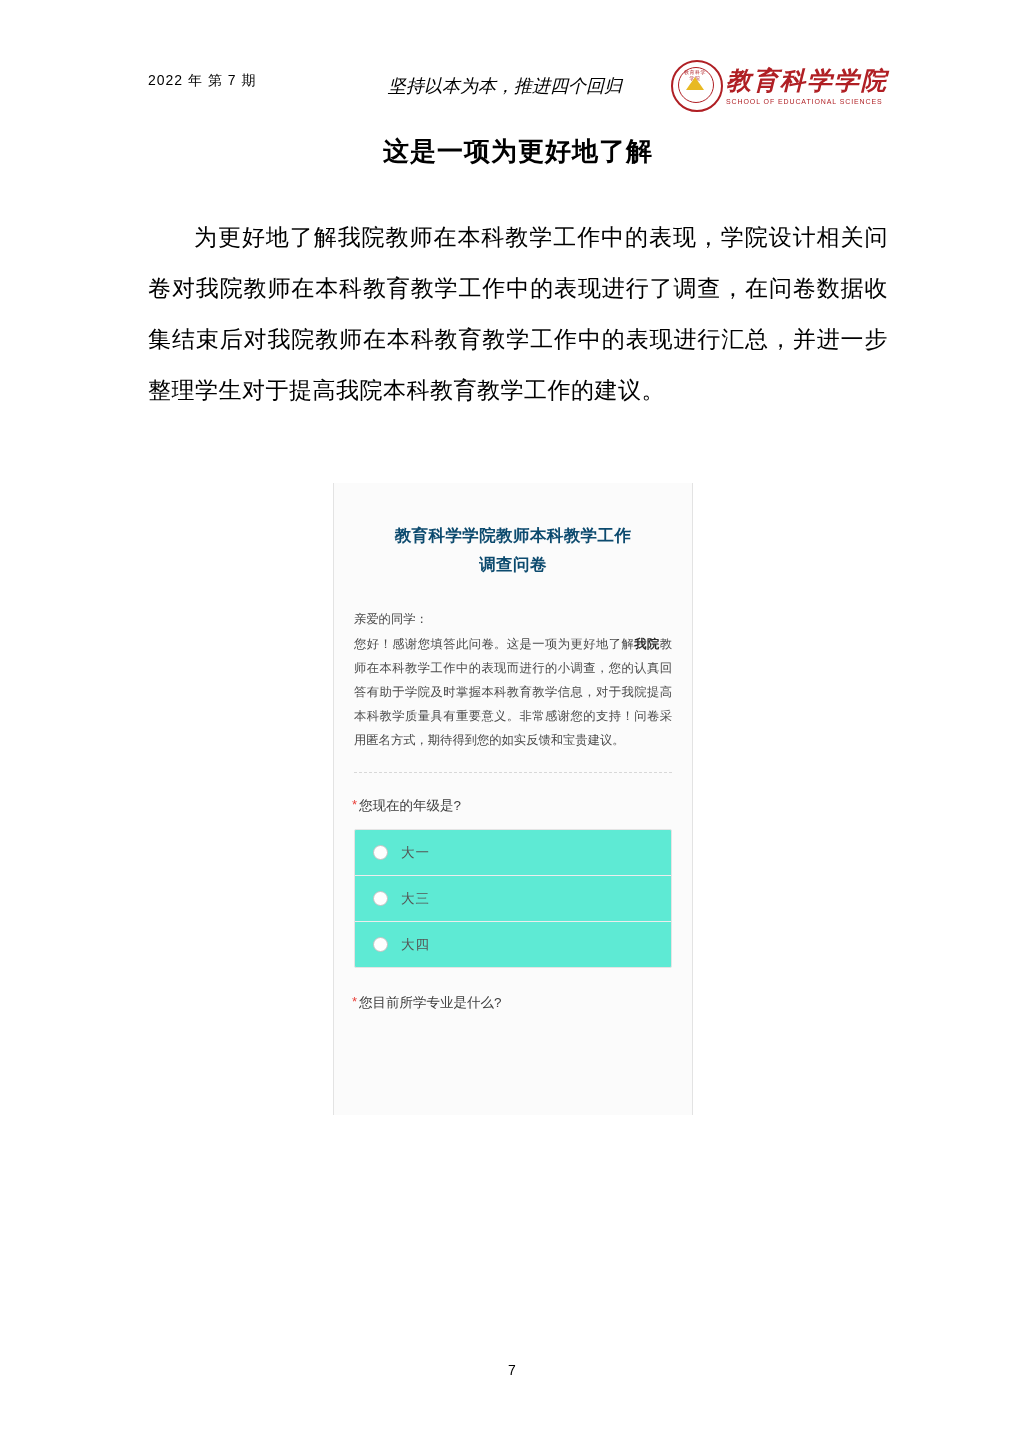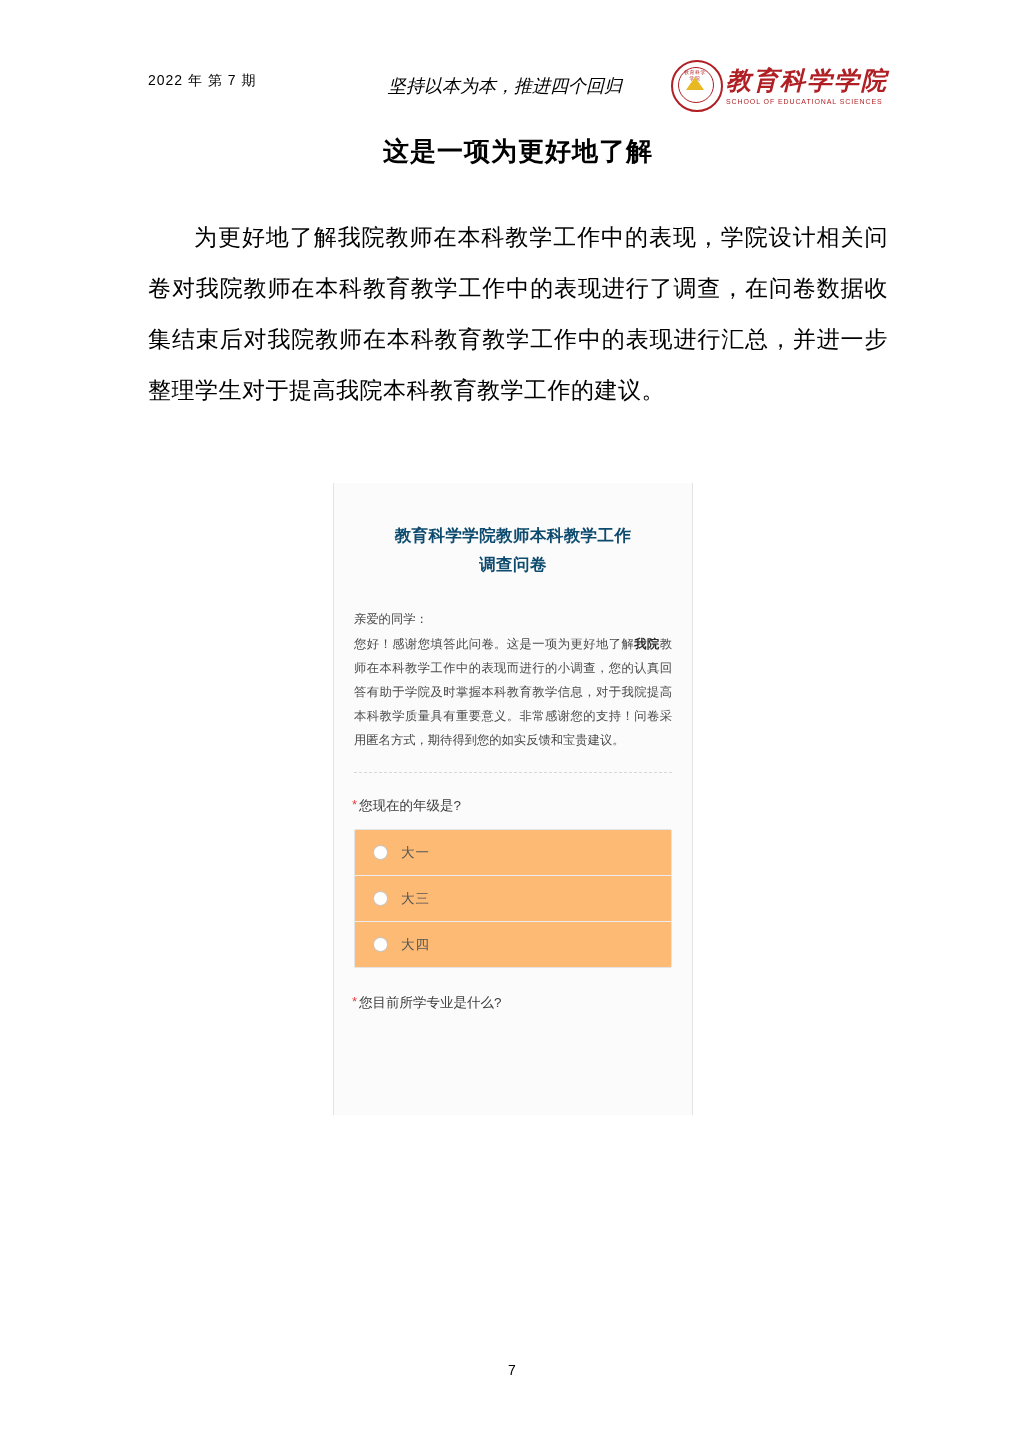--- a/index.html
+++ b/index.html
@@ -197,21 +197,21 @@
   .req-star {
     color: #e8403a;
     font-size: 13px;
     line-height: 15px;
     margin-right: 2px;
   }
   .q-options {
     margin: 14px 20px 0 20px;
     border: 1px solid #e4e4e4;
     border-radius: 2px;
-    background: #fdba74;
+    background: #5eead4;
   }
   .q-option {
     height: 45px;
     display: flex;
     align-items: center;
     padding-left: 18px;
     border-bottom: 1px solid #ededed;
     font-size: 13.5px;
     color: #555555;
     letter-spacing: 1px;

